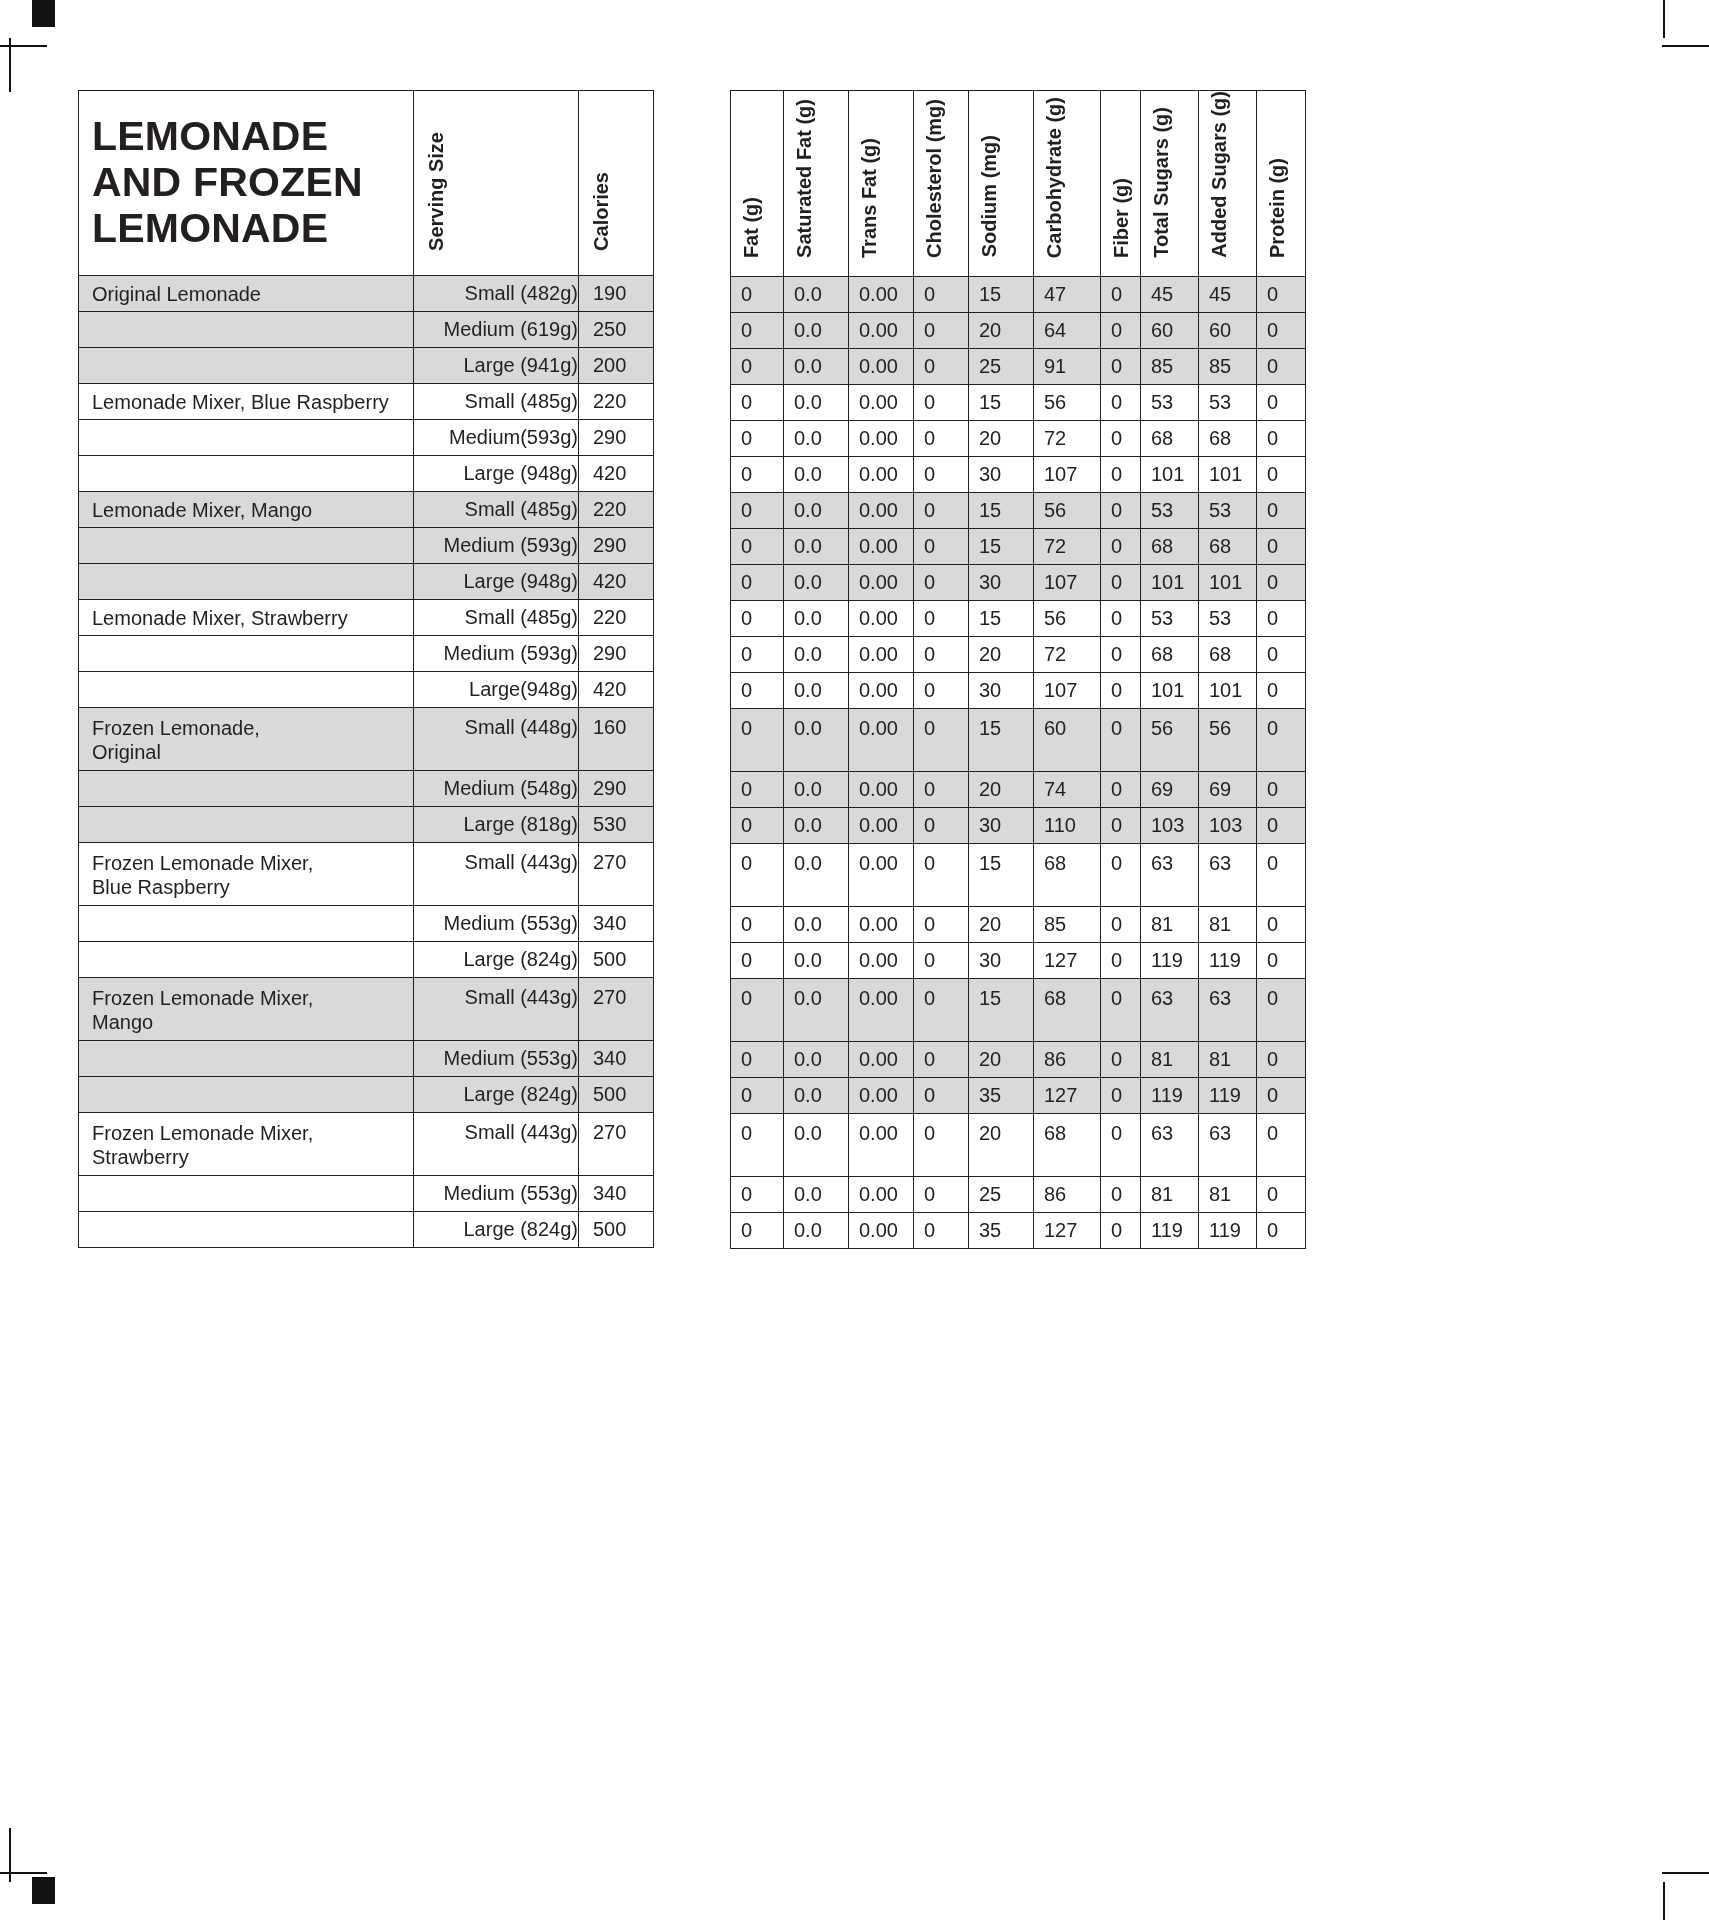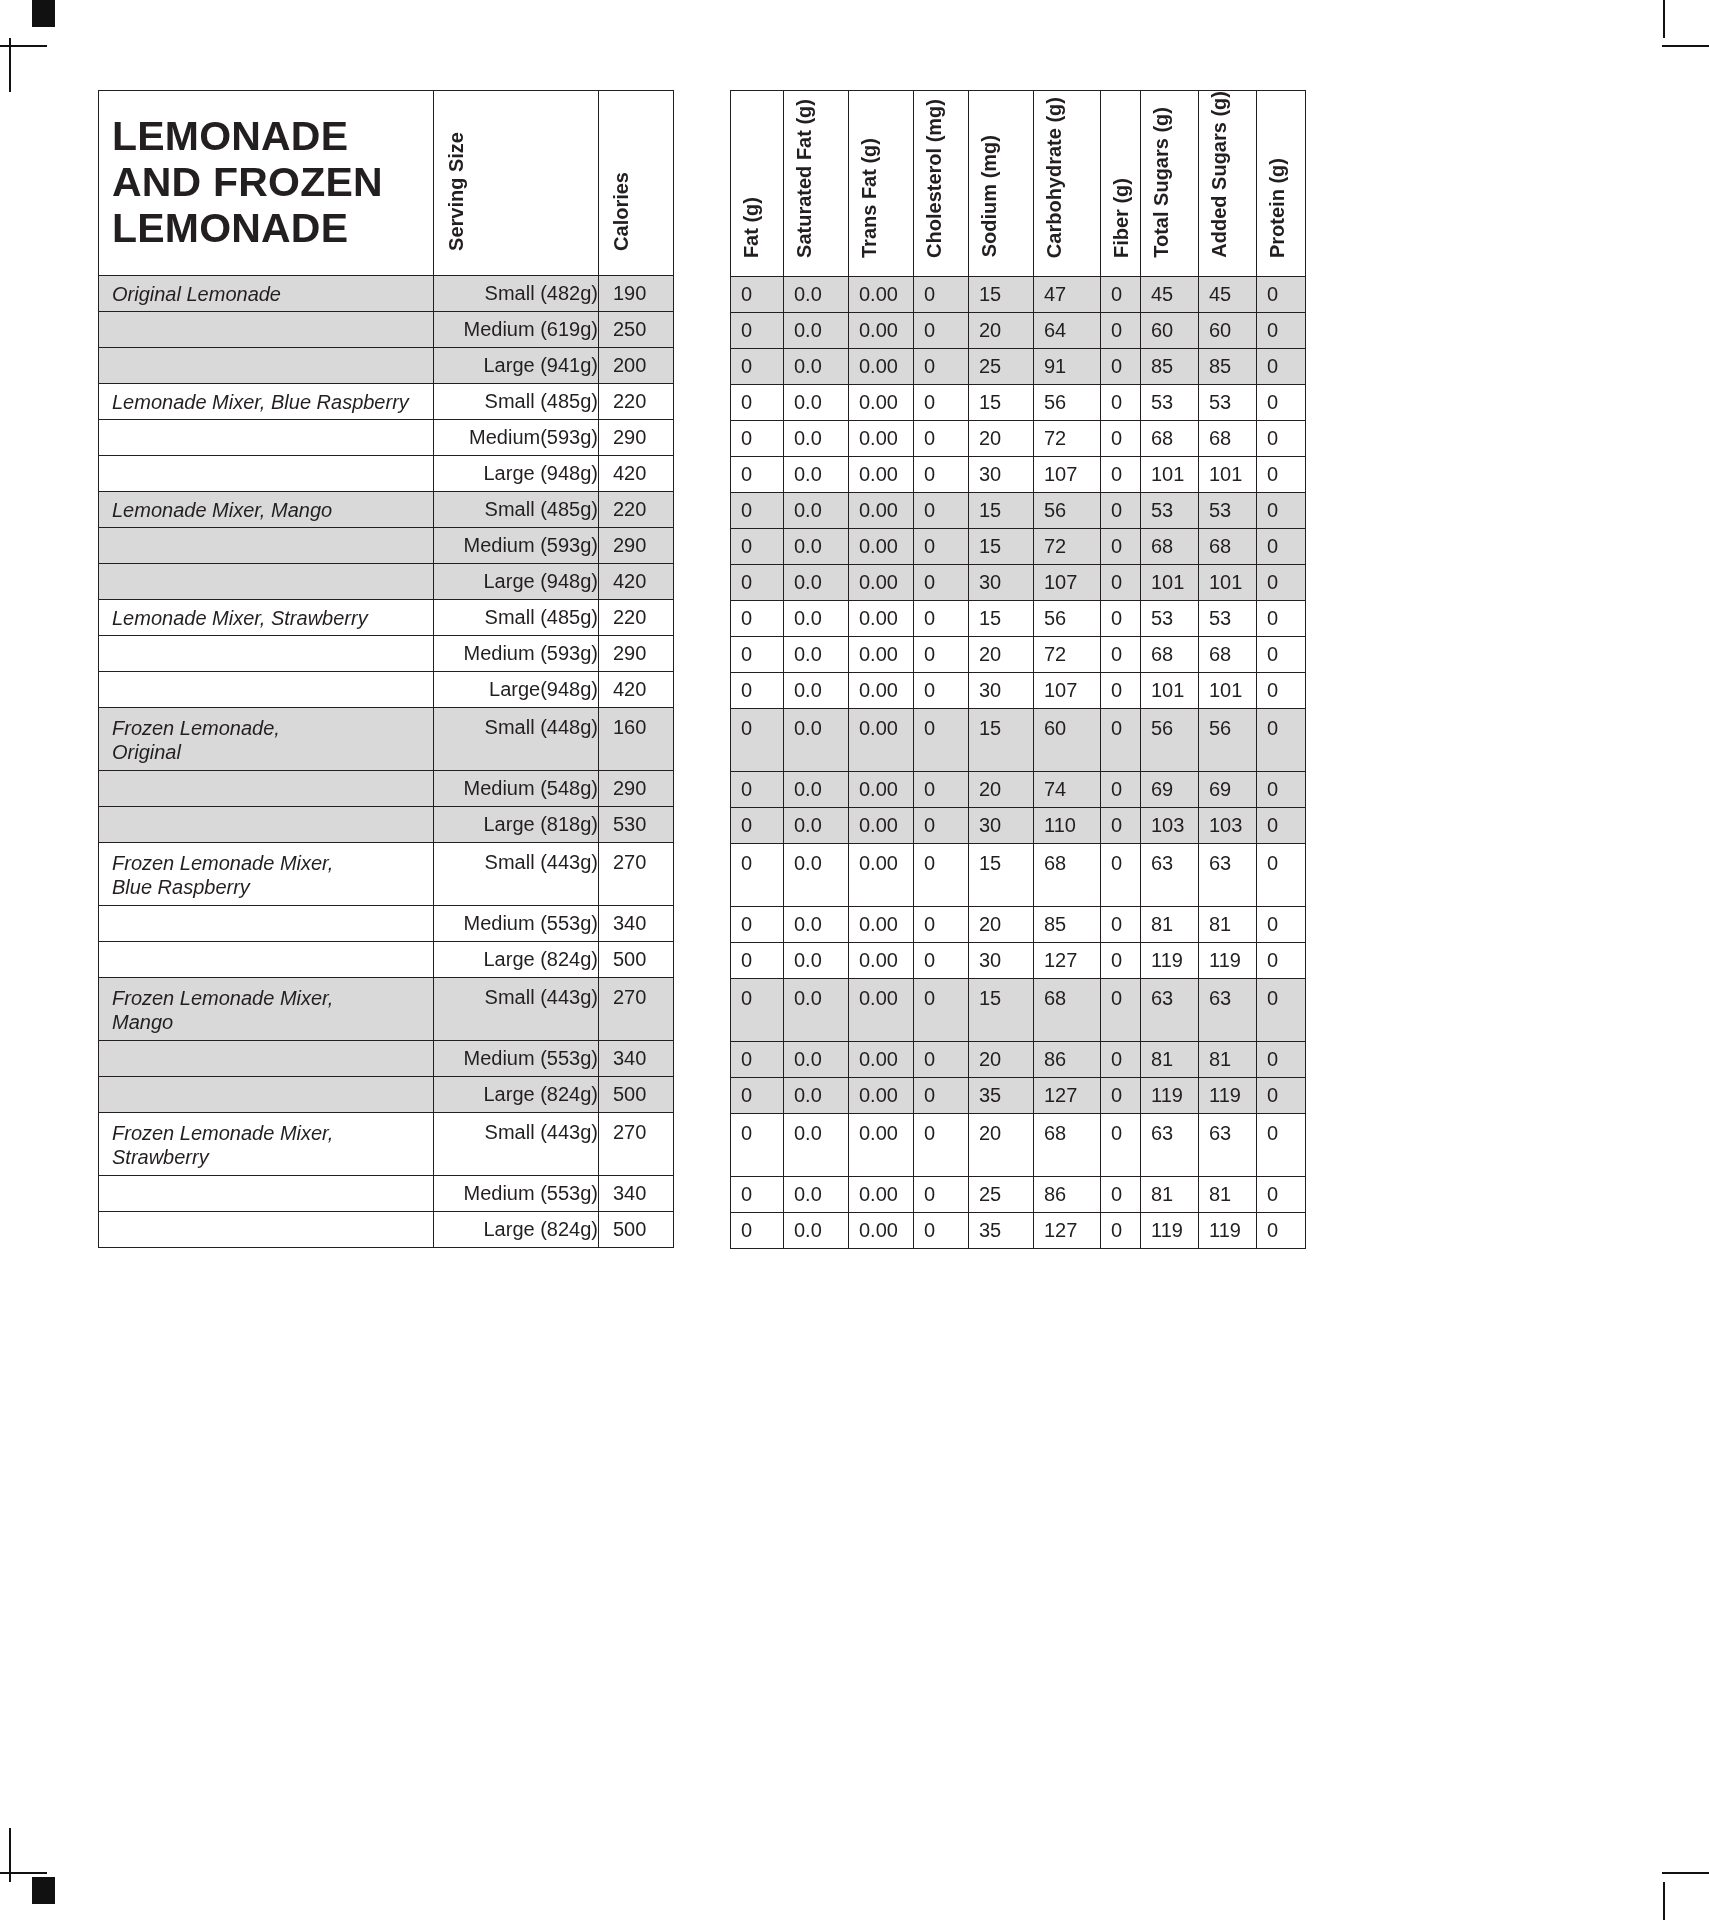--- a/index.html
+++ b/index.html
@@ -19,33 +19,33 @@
   .v-tl { left:9px; top:38px; width:2px; height:54px; }
   .h-tr { left:1662px; top:45px; width:47px; height:2px; }
   .v-tr { left:1663px; top:0; width:2px; height:38px; }
   .h-bl { left:0; top:1872px; width:47px; height:2px; }
   .v-bl { left:9px; top:1828px; width:2px; height:54px; }
   .h-br { left:1662px; top:1872px; width:47px; height:2px; }
   .v-br { left:1663px; top:1882px; width:2px; height:38px; }
 
   
   table { border-collapse:collapse; table-layout:fixed; position:absolute; top:90px; }
-  #left-table  { left:98px;  width:575px; }
+  #left-table  { left:78px;  width:575px; }
   #right-table { left:730px; width:575px; }
   th, td { border:1.5px solid #231f20; }
 
   thead tr { height:185px; }
   tbody tr { height:36px; }
   tbody tr.tall { height:63px; }
   tr.shaded td { background:#d9d9d9; }
 
   td { font-size:20px; vertical-align:middle; color:#231f20; }
   tbody tr.tall td { vertical-align:top; padding-top:8px; }
 
-  #left-table td.item    { padding-left:13px; padding-right:6px; white-space:pre-line; line-height:1.2;font-style:italic; }
+  #left-table td.item    { padding-left:13px; padding-right:6px; white-space:pre-line; line-height:1.2; }
   #left-table td.serving { padding-left:12px;text-align:right; }
   #left-table td.cal     { padding-left:14px; }
   #right-table td        { padding-left:10px; }
 
   th { vertical-align:bottom; font-weight:bold; text-align:left; }
   .title-cell { vertical-align:middle; padding-left:13px; padding-right:8px; }
   #page-title {
     font-size:41px; font-weight:800; line-height:1.12;
     letter-spacing:0.2px; white-space:pre-line;
   }

